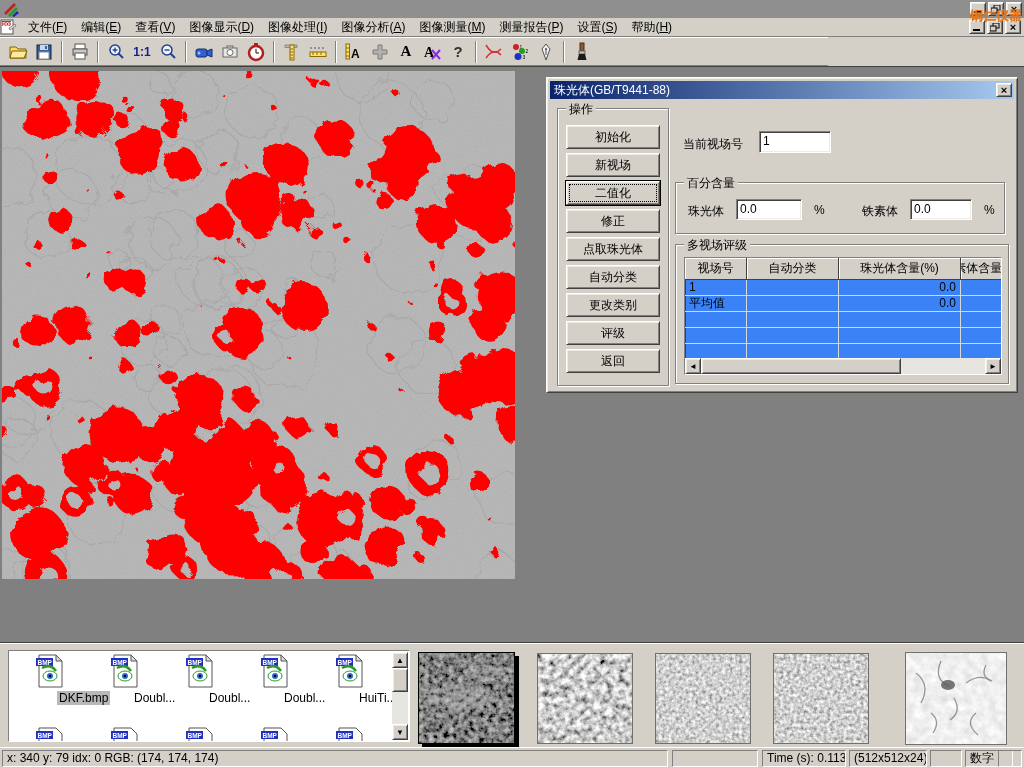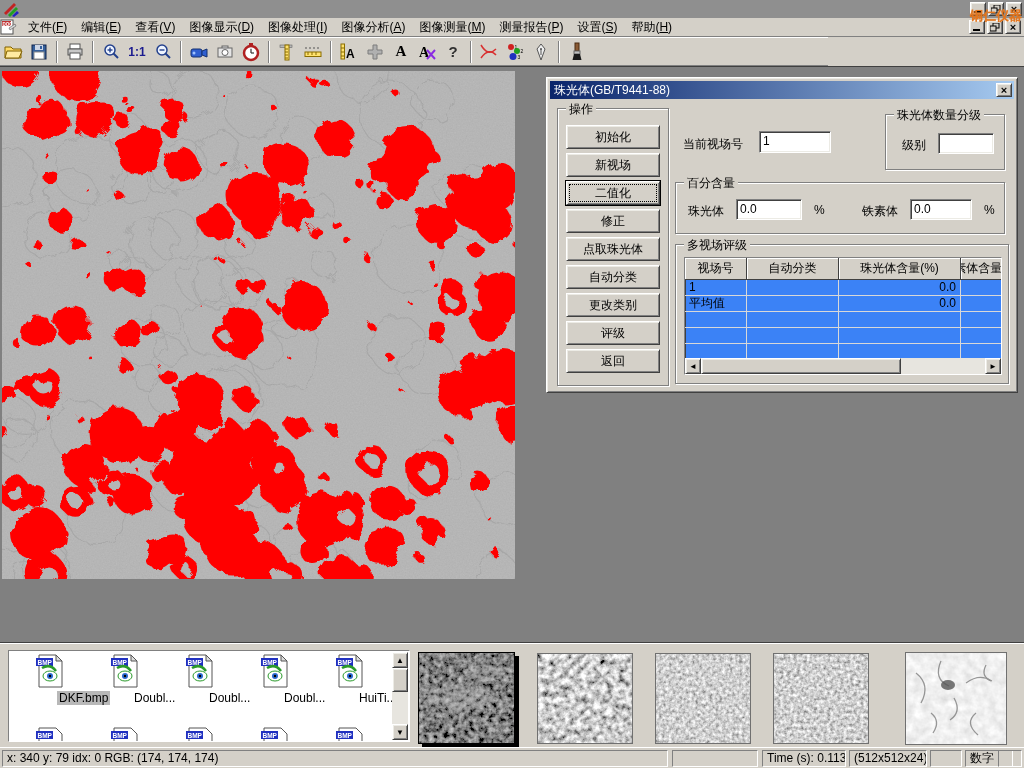--- a/index.html
+++ b/index.html
@@ -25,21 +25,21 @@
   
   .menubar { position:absolute; left:0; top:18px; width:1024px; height:19px; background:#d4d0c8;
              display:flex; align-items:center; 
              border-bottom:1px solid #808080; }
   .menu-item { padding:2px 7px; white-space:nowrap; }
   .mdibtns { position:absolute; right:3px; top:2px; display:flex; gap:2px; }
 
   
   .toolbar { position:absolute; left:0; top:37px; width:828px; height:29px; background:#d4d0c8;
              border-top:1px solid #ffffff; border-bottom:1px solid #808080;
-             display:flex; align-items:center; }
+             display:flex; align-items:center; padding-left:5px; }
   .tbtn { width:26px; height:25px; display:flex; align-items:center; justify-content:center; background:#d4d0c8; }
   .tsep { width:2px; height:22px; margin:0 4px; border-left:1px solid #808080; border-right:1px solid #ffffff; }
   .ticon-label { font-weight:bold; font-size:12px; color:#1b1b8f; }
   .ticon-A { font-weight:bold; font-size:15px; color:#000; font-family:"Liberation Serif","DejaVu Serif",serif; }
   .ticon-q { font-weight:bold; font-size:15px; color:#303030; }
 
   
   .workspace { position:absolute; left:0; top:66px; width:1024px; height:577px; background:#808080;
                border-top:1px solid #404040; }
   #micrograph { position:absolute; left:2px; top:4px; }
@@ -685,25 +685,20 @@
         <div class="btn ops-btn">自动分类</div>
         <div class="btn ops-btn">更改类别</div>
         <div class="btn ops-btn">评级</div>
         <div class="btn ops-btn">返回</div>
       </div>
     </div>
 
     <span class="lbl" style="left:136px;top:58px;">当前视场号</span>
     <div class="field" style="left:212px;top:53px;width:72px;height:22px;">1</div>
 
-    <div class="groupbox" style="left:338px;top:36px;width:120px;height:56px;">
-      <span class="legend">珠光体数量分级</span>
-      <span class="lbl" style="left:16px;top:22px;">级别</span>
-      <div class="field" style="left:52px;top:18px;width:56px;height:21px;"></div>
-    </div>
 
     <div class="groupbox" style="left:128px;top:104px;width:330px;height:52px;">
       <span class="legend">百分含量</span>
       <span class="lbl" style="left:12px;top:20px;">珠光体</span>
       <div class="field" style="left:60px;top:16px;width:66px;height:21px;">0.0</div>
       <span class="lbl" style="left:138px;top:20px;">%</span>
       <span class="lbl" style="left:186px;top:20px;">铁素体</span>
       <div class="field" style="left:234px;top:16px;width:62px;height:21px;">0.0</div>
       <span class="lbl" style="left:308px;top:20px;">%</span>
     </div>

